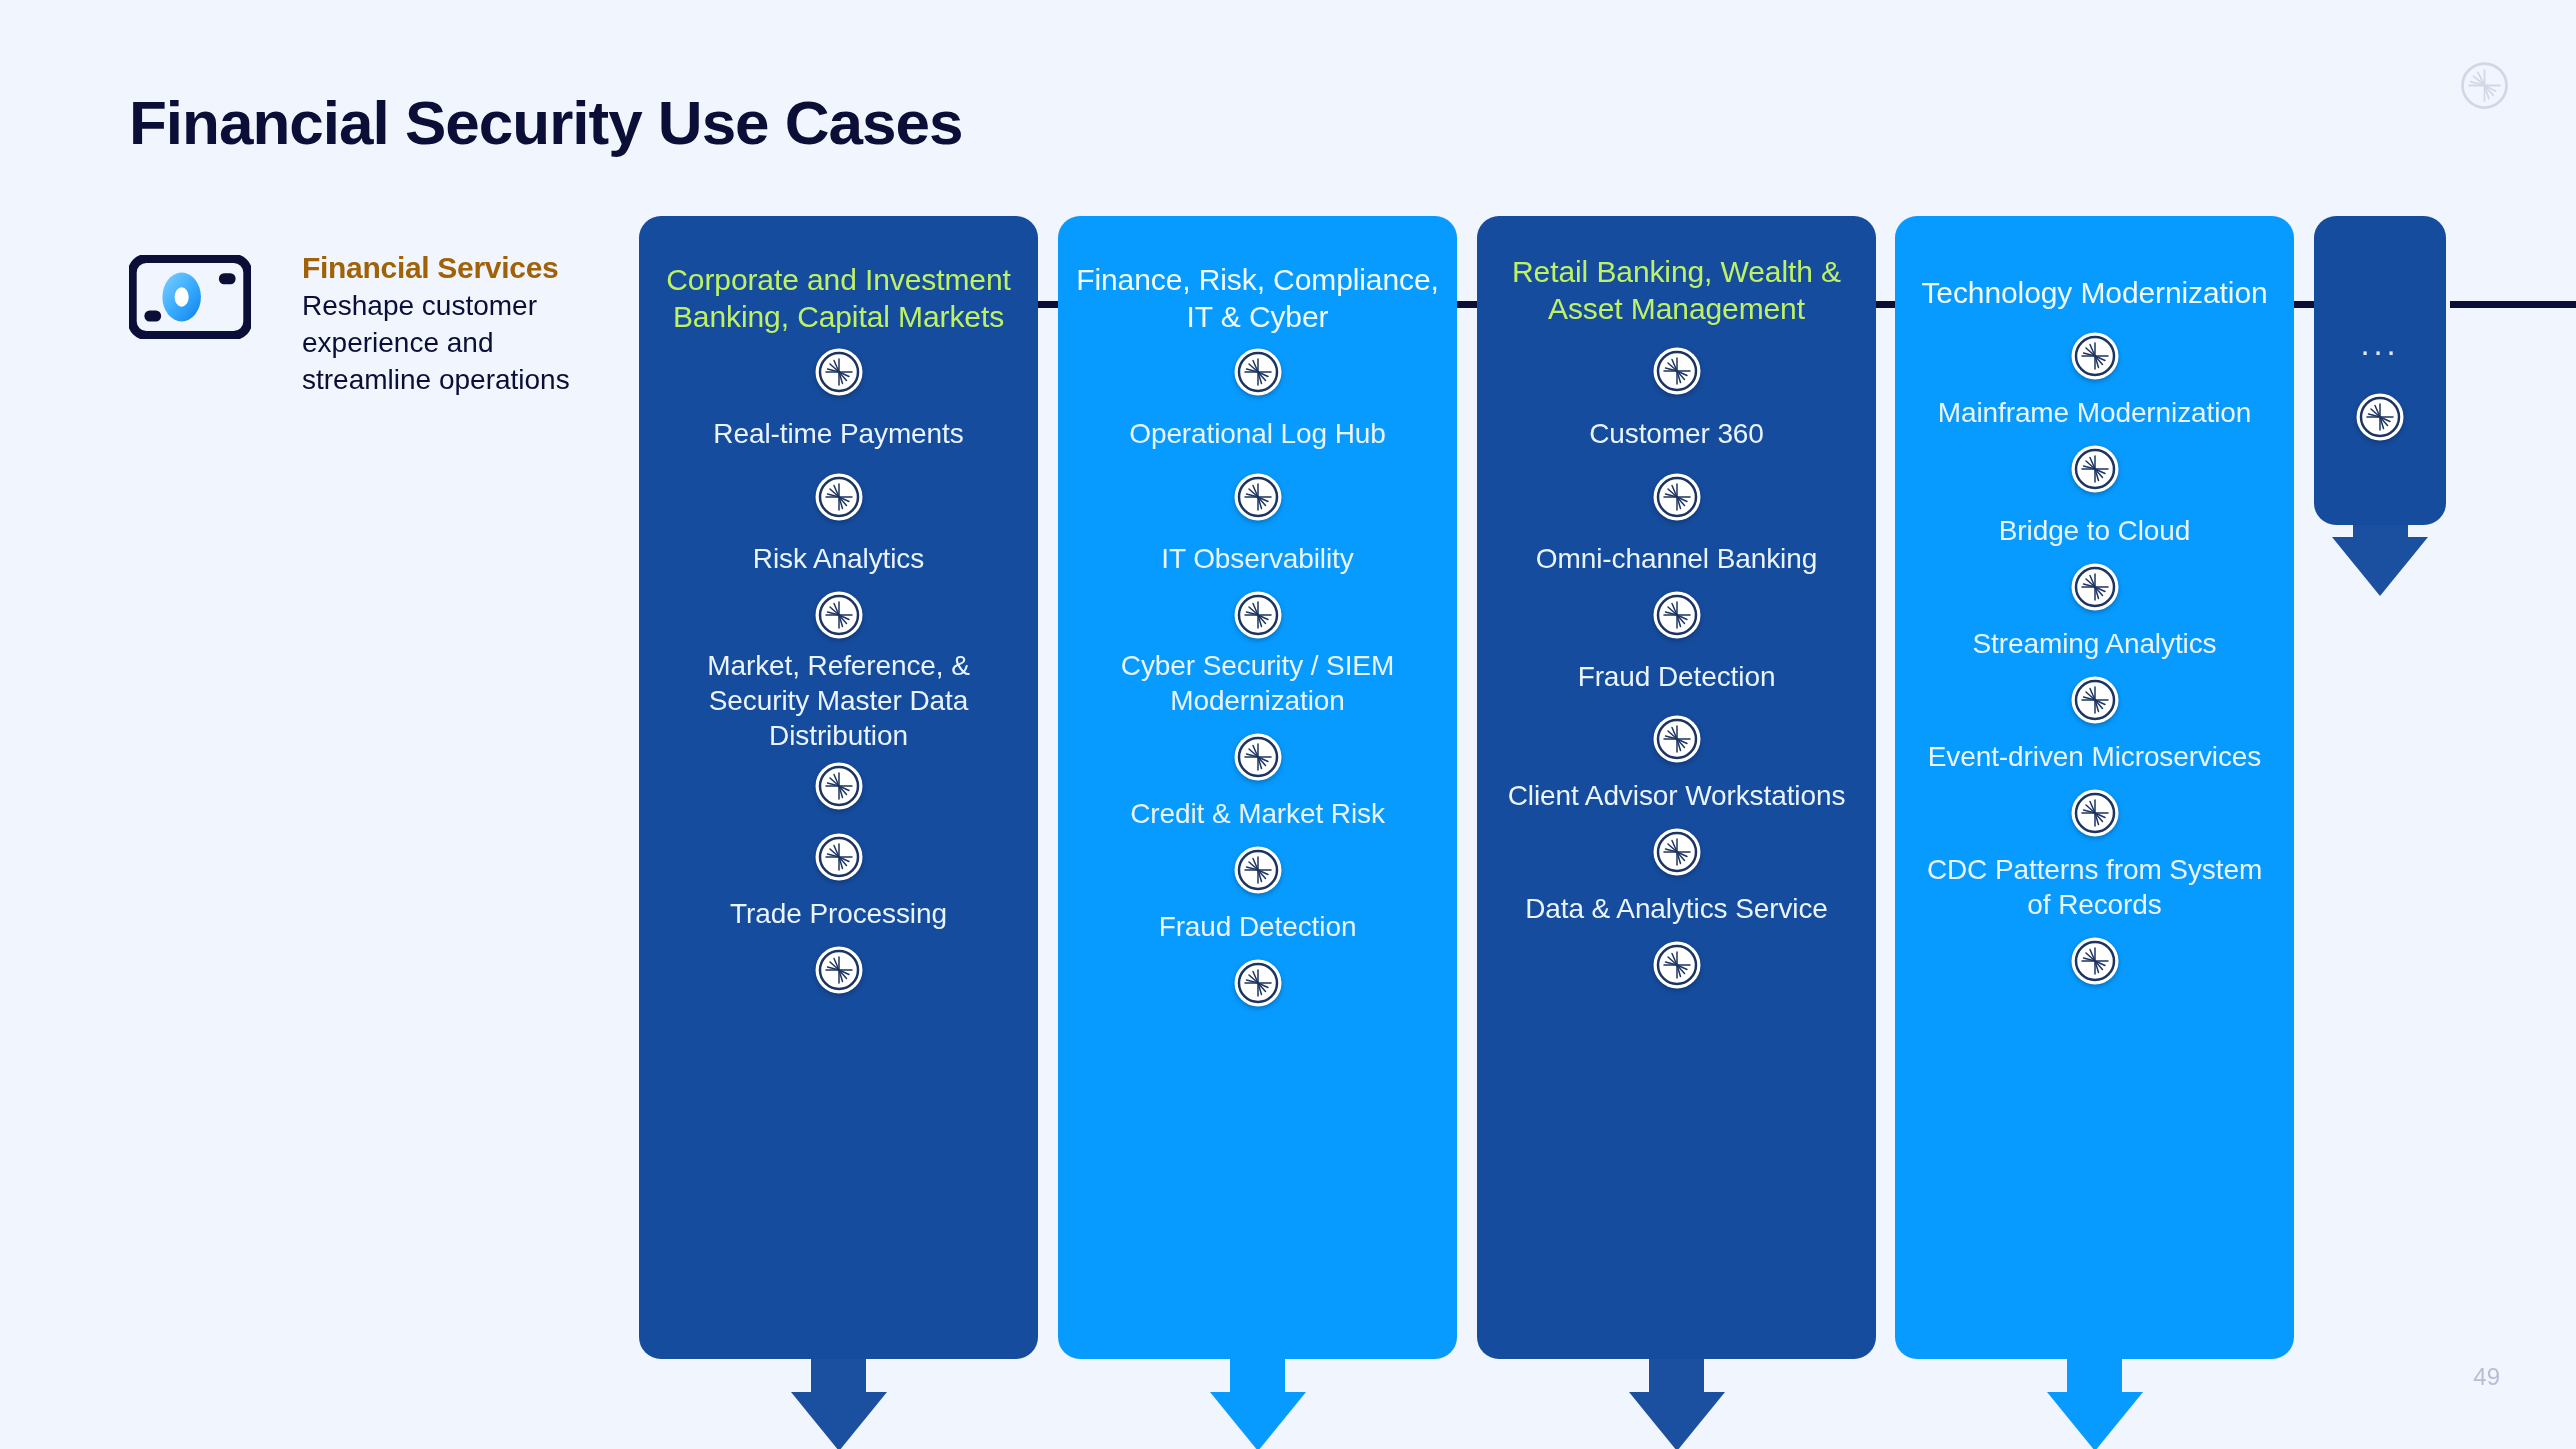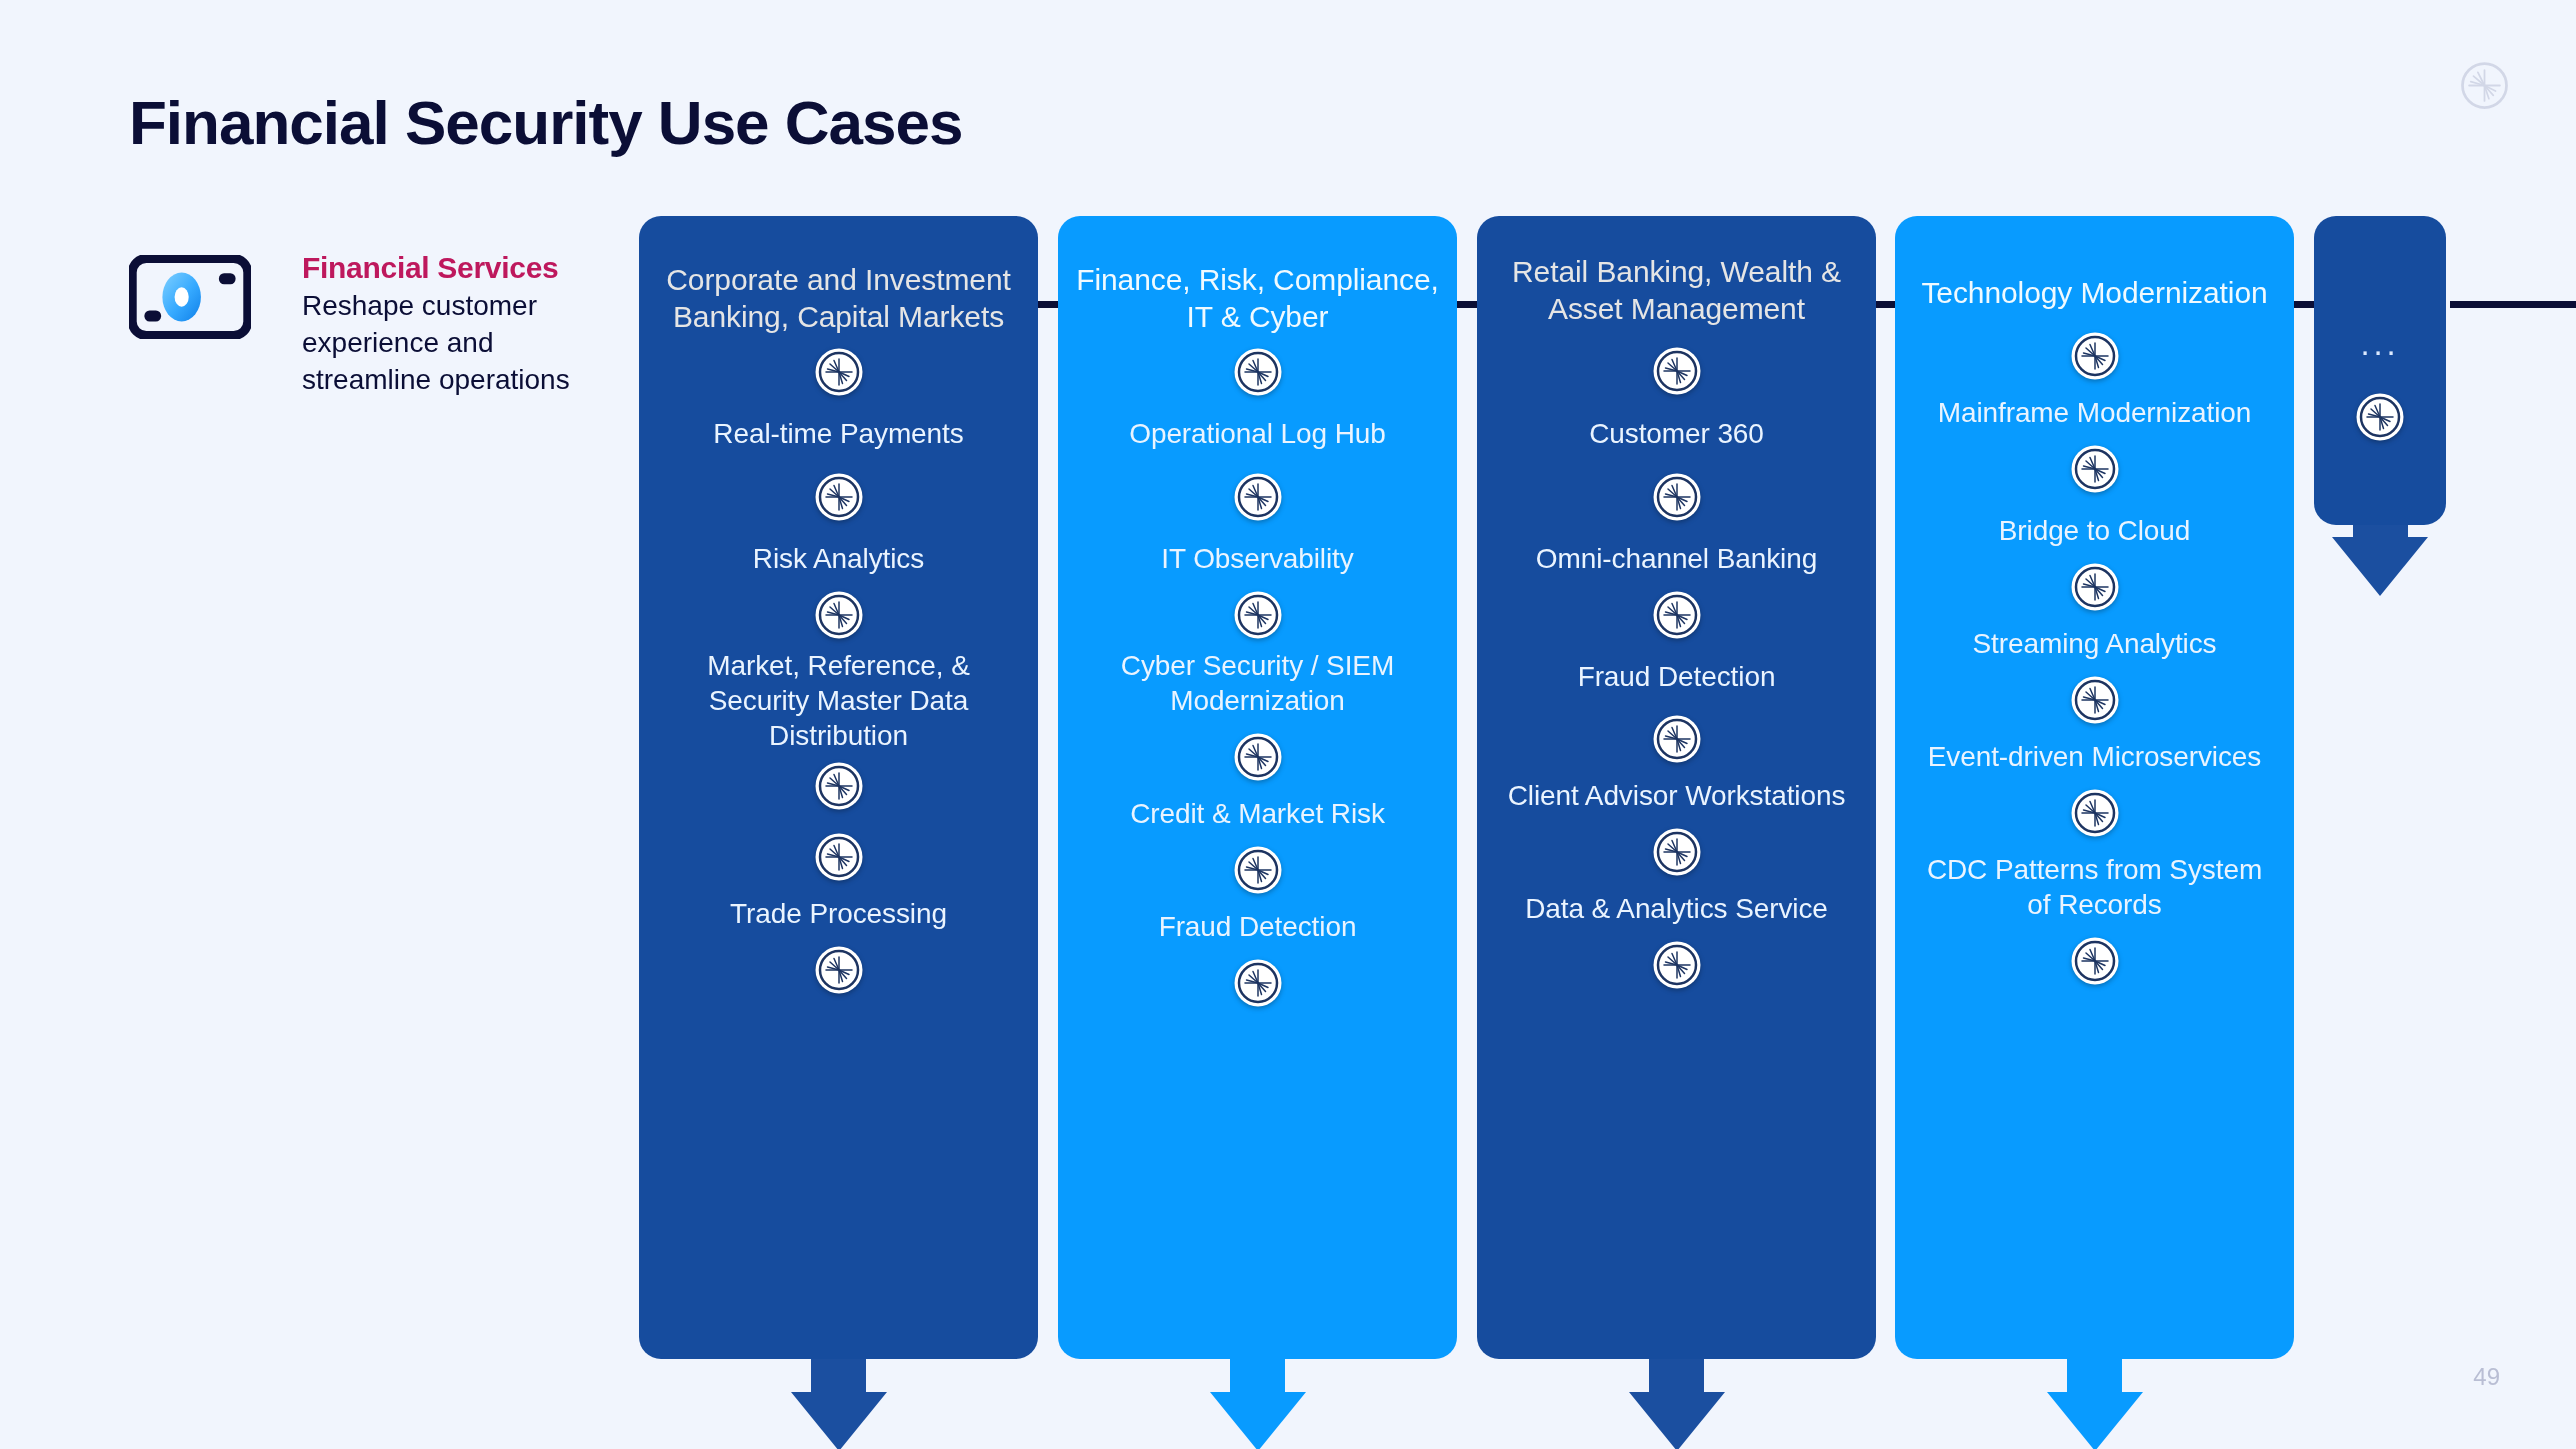--- a/index.html
+++ b/index.html
@@ -25,21 +25,21 @@
     font-size: 24px; color: #b9bed4;
   }
 
   
   .legend { position: absolute; left: 129px; top: 251px; width: 515px; }
   .legend-icon {
     position: absolute; left: 0; top: 3.9px; width: 122px; height: 84px;
   }
   .legend-text { position: absolute; left: 173px; top: 0; width: 309px; }
   .legend-title {
-    font-size: 30px; font-weight: 700; color: #be185d; line-height: 1.12;
+    font-size: 30px; font-weight: 700; color: #a16207; line-height: 1.12;
     letter-spacing: -0.3px; white-space: nowrap;
   }
   .legend-desc {
     font-size: 28px; font-weight: 400; color: #0b0e36; line-height: 1.32;
     margin-top: 3.9px; width: 283px;
   }
 
   
   .h-arrow { position: absolute; left: 1028px; top: 296px; width: 1481px; height: 15.5px; }
   .h-seg { position: absolute; top: 4.5px; height: 7px; background: #0b0e36; }
@@ -50,21 +50,21 @@
   .col { position: absolute; top: 216px; width: 399px; border-radius: 22px; }
   .col.dark  { background: #164c9e; }
   .col.light { background: #089bff; }
 
   .col-inner {
     position: relative; padding: 46px 16.7px 0 16.7px;
     display: flex; flex-direction: column; align-items: center;
     height: 100%;
   }
   .col-head {
-    font-size: 30px; line-height: 1.22; color: #e5e5e5;
+    font-size: 30px; line-height: 1.22; color: #bef264;
     text-align: center; font-weight: 400; letter-spacing: -0.1px;
   }
   .col-head.light-head { color: #f0faff; }
   .node-label {
     font-size: 28px; line-height: 1.25; color: #eaf4ff;
     text-align: center; font-weight: 400; letter-spacing: -0.1px;
   }
 
   
   .node-icon { width: 50px; height: 50px; flex: 0 0 auto; display:block;

